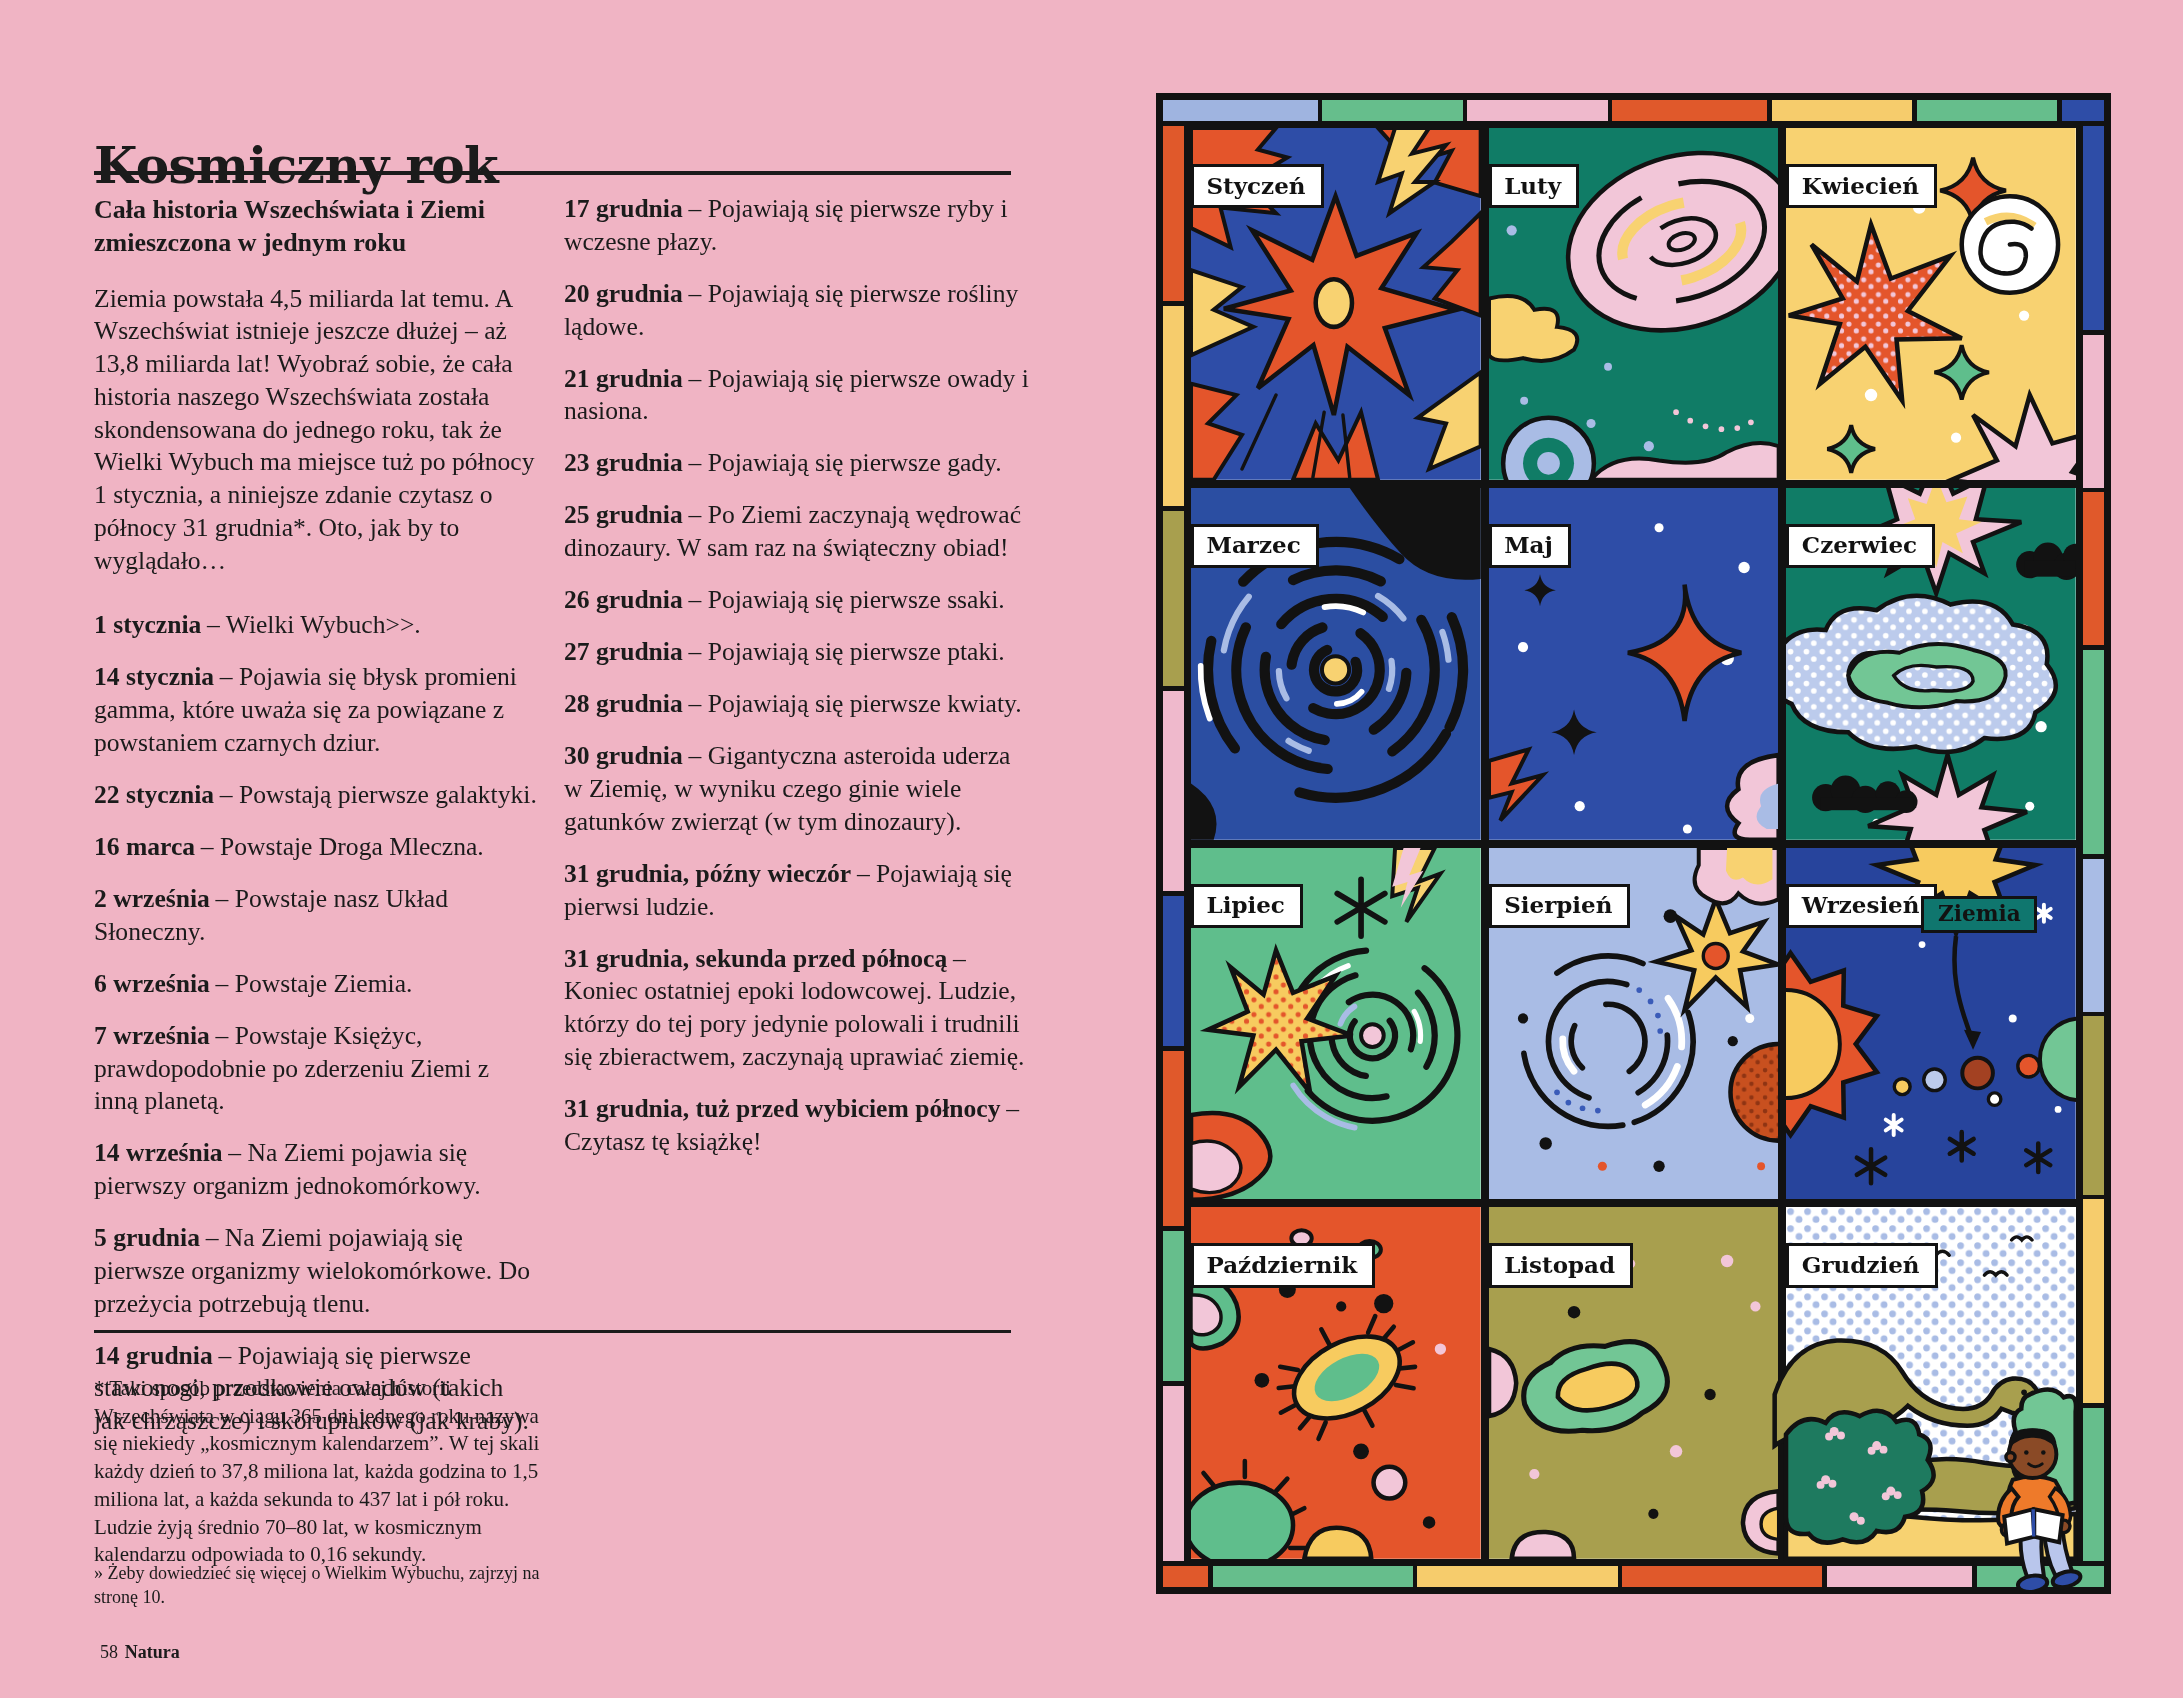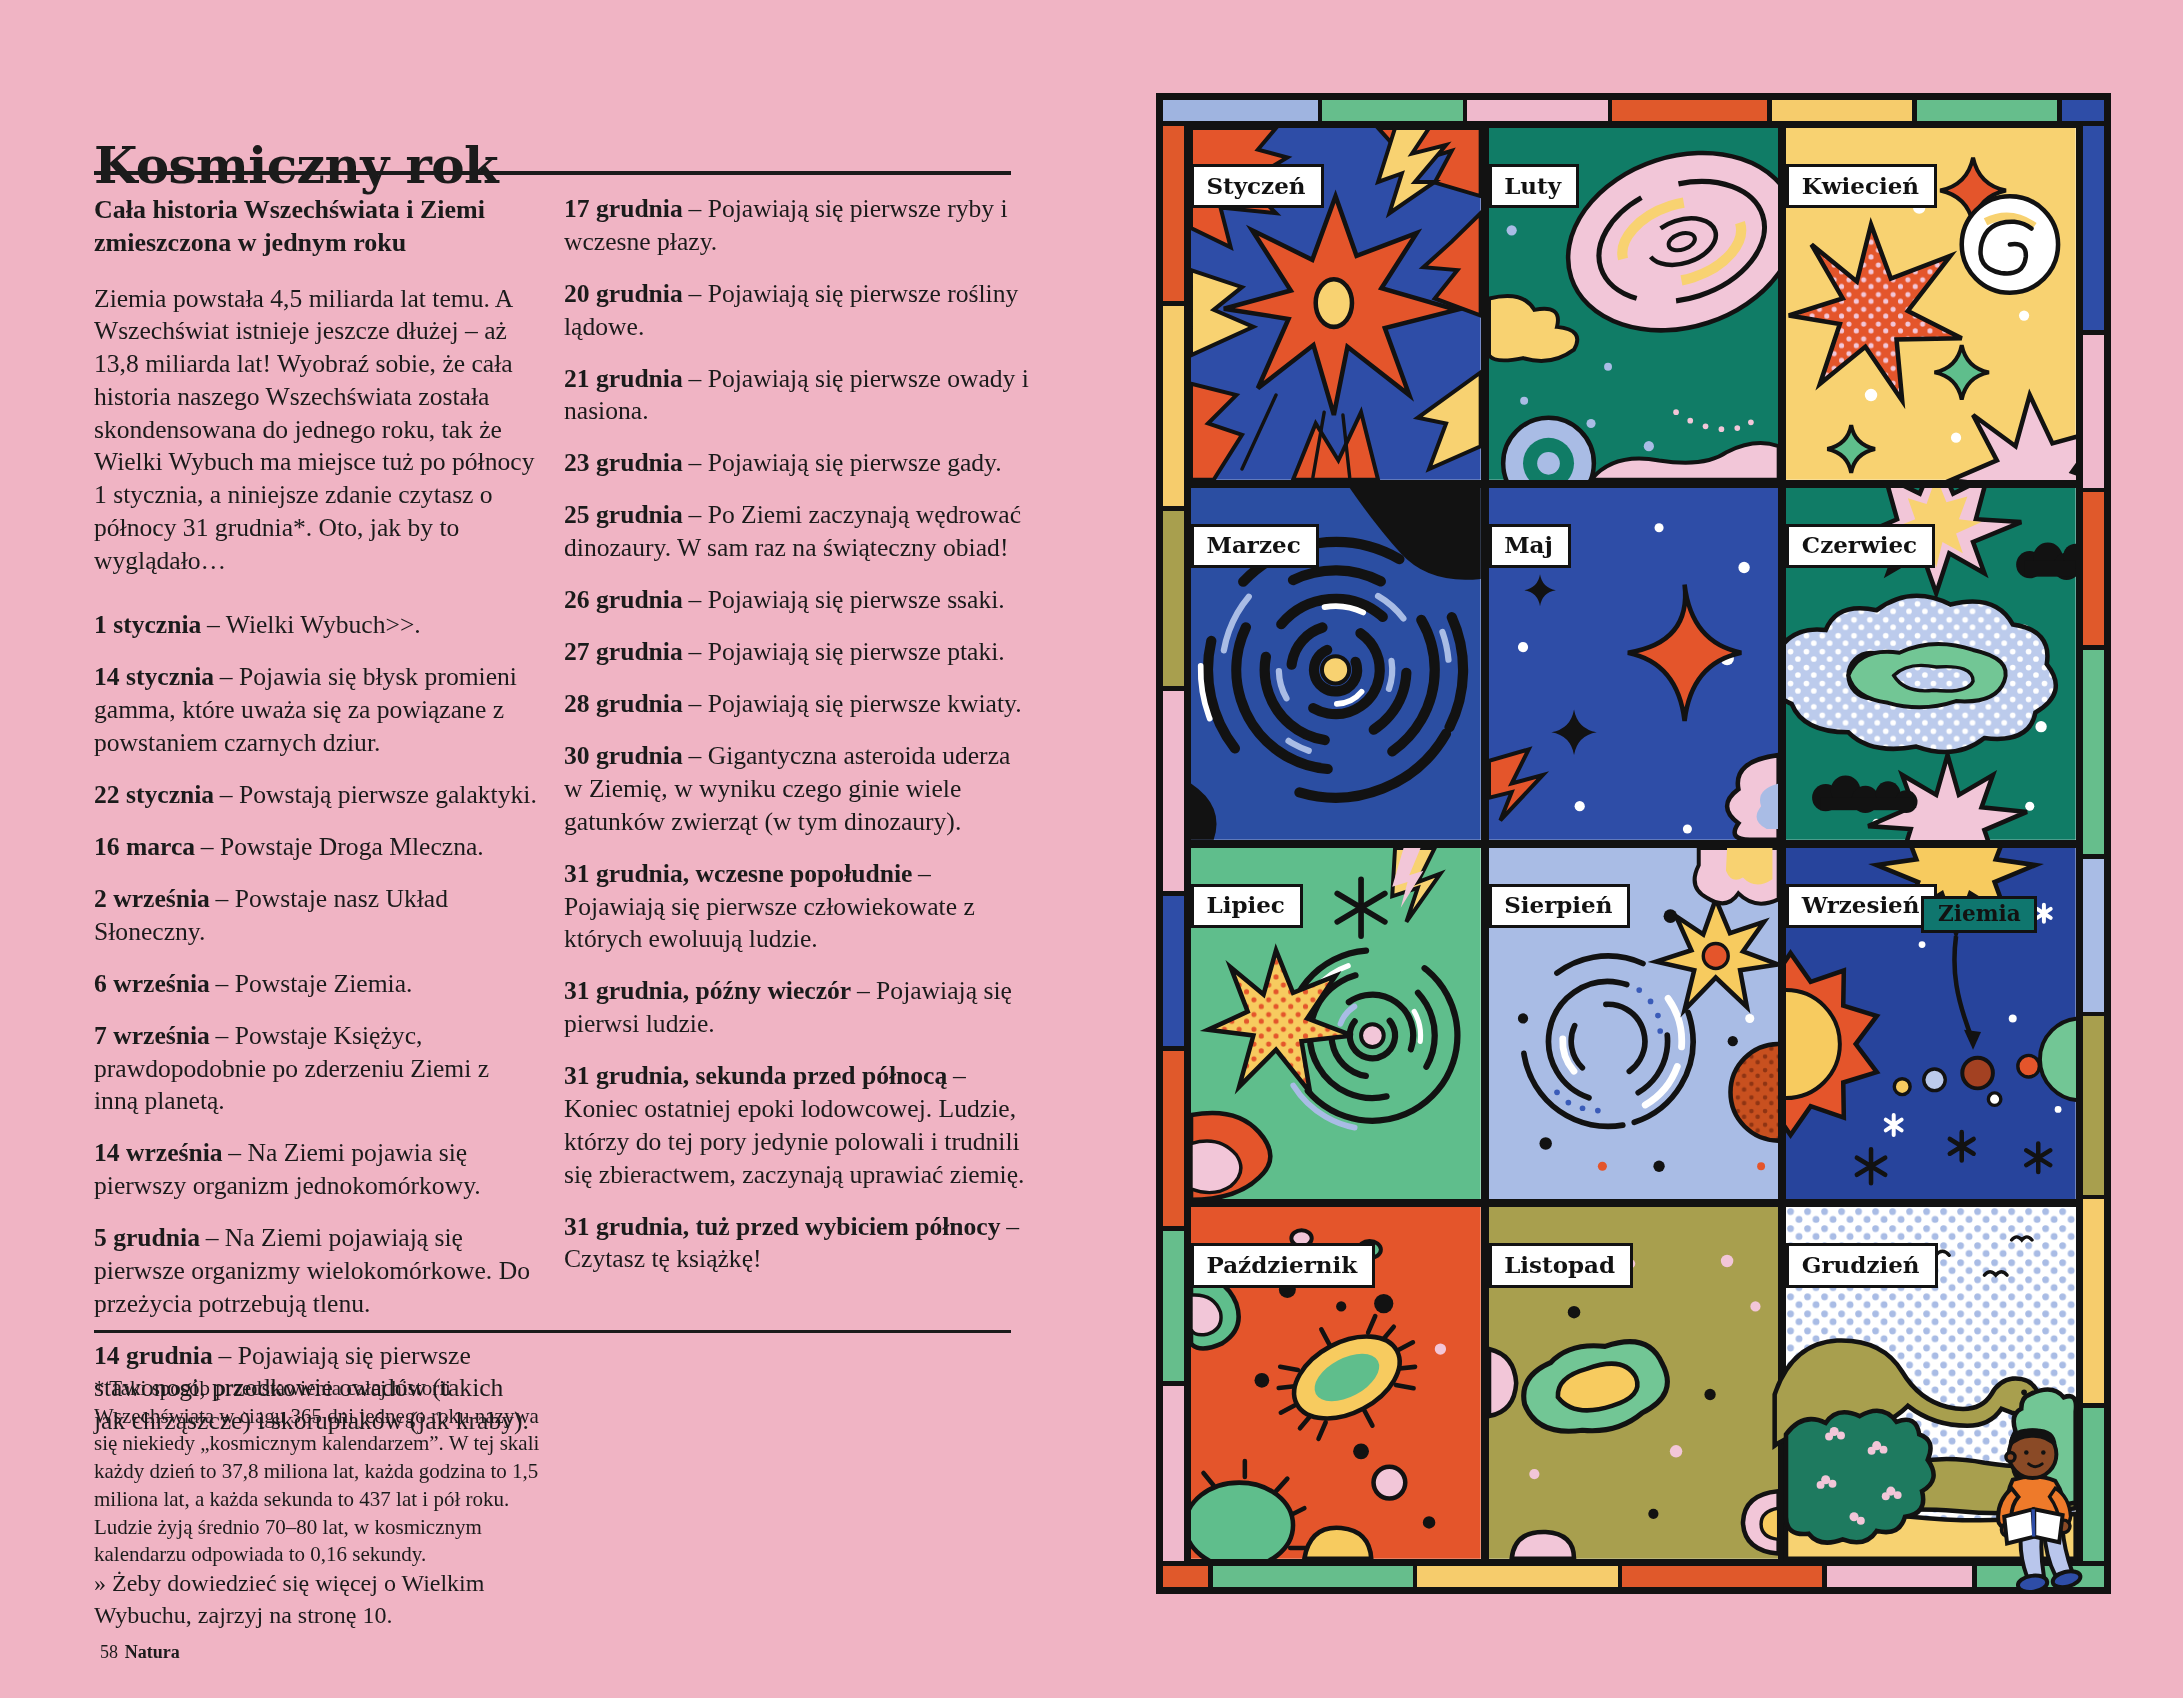--- a/index.html
+++ b/index.html
@@ -20,21 +20,21 @@
   .title-rule{position:absolute;left:94px;top:171px;width:917px;height:4px;background:#1B1B1B;}
   .col{position:absolute;top:193px;font-size:25.6px;line-height:1.28;}
   .col1{left:94px;width:445px;}
   .col2{left:564px;width:465px;}
   .intro-head{font-weight:bold;font-size:26px;margin:0 0 23px 0;}
   .intro-para{margin:0 0 32px 0;}
   .entry{margin:0 0 19.3px 0;}
   .entry b{margin-right:5.7px;}
   .foot-rule{position:absolute;left:94px;top:1330px;width:917px;height:3.4px;background:#1B1B1B;}
   .footnote{position:absolute;left:94px;top:1354px;width:472px;font-size:21px;line-height:1.32;}
-  .see-also{position:absolute;left:94px;top:1544px;width:472px;font-size:24px;line-height:1.32;}
+  .see-also{position:absolute;left:94px;top:1544px;width:472px;font-size:18px;line-height:1.32;}
   .page-footer{position:absolute;left:100px;top:1624px;font-size:18px;font-family:Liberation Serif, serif;}
   .page-footer b{margin-left:6.8px;}
 
   
   .cal-frame{position:absolute;left:1156px;top:93px;width:955px;height:1501px;background:#121212;}
   .band{position:absolute;display:flex;gap:4.5px;background:#121212;}
   .band-top{left:6.8px;right:6.8px;top:6.8px;height:21.6px;flex-direction:row;}
   .band-bottom{left:6.8px;right:6.8px;bottom:6.8px;height:21.6px;flex-direction:row;}
   .band-left{left:6.8px;top:33px;bottom:33px;width:21.6px;flex-direction:column;}
   .band-right{right:6.8px;top:33px;bottom:33px;width:21.6px;flex-direction:column;}
@@ -121,21 +121,20 @@
 <div class="col col2">
   <p class="entry"><b>17 grudnia</b><span>– Pojawiają się pierwsze ryby i wczesne płazy.</span></p>
   <p class="entry"><b>20 grudnia</b><span>– Pojawiają się pierwsze rośliny lądowe.</span></p>
   <p class="entry"><b>21 grudnia</b><span>– Pojawiają się pierwsze owady i nasiona.</span></p>
   <p class="entry"><b>23 grudnia</b><span>– Pojawiają się pierwsze gady.</span></p>
   <p class="entry"><b>25 grudnia</b><span>– Po Ziemi zaczynają wędrować dinozaury. W sam raz na świąteczny obiad!</span></p>
   <p class="entry"><b>26 grudnia</b><span>– Pojawiają się pierwsze ssaki.</span></p>
   <p class="entry"><b>27 grudnia</b><span>– Pojawiają się pierwsze ptaki.</span></p>
   <p class="entry"><b>28 grudnia</b><span>– Pojawiają się pierwsze kwiaty.</span></p>
   <p class="entry"><b>30 grudnia</b><span>– Gigantyczna asteroida uderza w Ziemię, w wyniku czego ginie wiele gatunków zwierząt (w tym dinozaury).</span></p>
-  <p class="entry"><b>31 grudnia, wczesne popołudnie</b><span>– Pojawiają się pierwsze człowiekowate z których ewoluują ludzie.</span></p>
   <p class="entry"><b>31 grudnia, późny wieczór</b><span>– Pojawiają się pierwsi ludzie.</span></p>
   <p class="entry"><b>31 grudnia, sekunda przed północą</b><span>– Koniec ostatniej epoki lodowcowej. Ludzie, którzy do tej pory jedynie polowali i trudnili się zbieractwem, zaczynają uprawiać ziemię.</span></p>
   <p class="entry"><b>31 grudnia, tuż przed wybiciem północy</b><span>– Czytasz tę książkę!</span></p>
 </div>
 
 <div class="foot-rule"></div>
 <p class="footnote">* Taki sposób przedstawienia całej historii Wszechświata w ciągu 365 dni jednego roku nazywa się niekiedy „kosmicznym kalendarzem”. W tej skali każdy dzień to 37,8 miliona lat, każda godzina to 1,5 miliona lat, a każda sekunda to 437 lat i pół roku. Ludzie żyją średnio 70–80 lat, w kosmicznym kalendarzu odpowiada to 0,16 sekundy.</p>
 <p class="see-also">» Żeby dowiedzieć się więcej o Wielkim Wybuchu, zajrzyj na stronę 10.</p>
 <p class="page-footer">
   <span>58</span><b>Natura</b>

